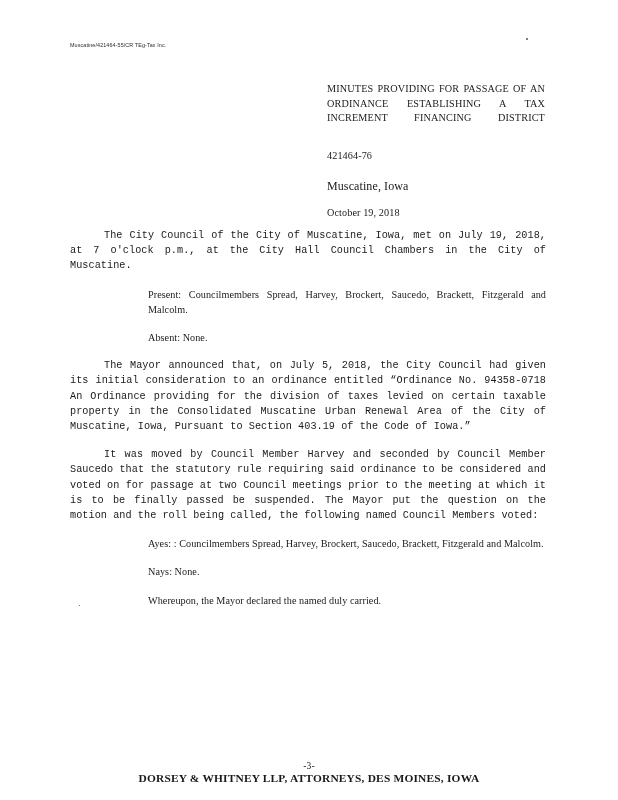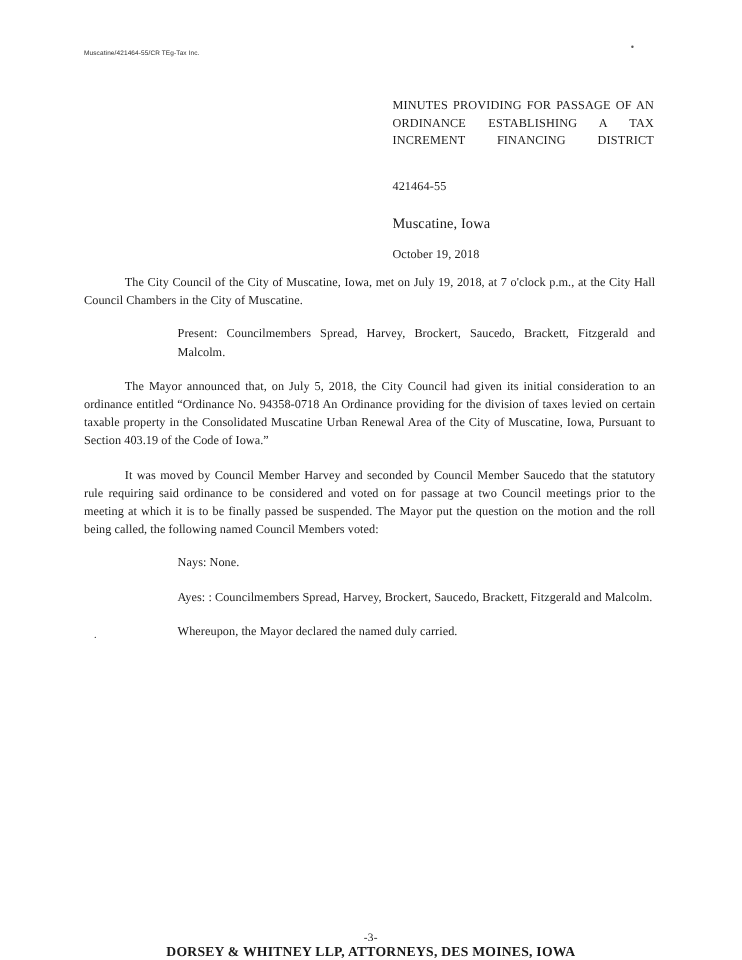--- a/index.html
+++ b/index.html
@@ -75,20 +75,21 @@
   }
   .para {
     font-size: 10.2px;
     line-height: 15.2px;
     text-align: justify;
     margin: 0 0 13px 0;
     letter-spacing: 0.05px;
   }
   .para.indent {
     text-indent: 34px;
+    font-family: Liberation Mono, monospace;
   }
   .para.hang {
     padding-left: 34px;
     margin-left: 44px;
   }
   .bullet-dot {
     position: absolute;
     left: 8px;
     margin-top: 5px;
     font-size: 9px;
@@ -103,43 +104,44 @@
   }
   .page-num {
     font-size: 9.5px;
     letter-spacing: 0.2px;
     margin-bottom: 1px;
   }
   .firm-line {
     font-size: 11.4px;
     font-weight: bold;
     letter-spacing: 0.2px;
-    padding-bottom: 0;
+    padding-bottom: 16px;
   }
 </style>
 </head>
 <body>
 
 <div class="page">
 
   <div class="header-stamp">Muscatine/421464-55/CR TEg-Tax Inc.</div>
   <div class="corner-dot"></div>
 
   <div class="title-block">MINUTES PROVIDING FOR PASSAGE OF AN ORDINANCE ESTABLISHING A TAX INCREMENT FINANCING DISTRICT</div>
-  <div class="doc-number">421464-55</div>
+  <div class="doc-number">421464-76</div>
   <div class="city-line">Muscatine, Iowa</div>
   <div class="date-line">October 19, 2018</div>
 
   <div class="body">
     <p class="para indent">The City Council of the City of Muscatine, Iowa, met on July 19, 2018, at 7 o'clock p.m., at the City Hall Council Chambers in the City of Muscatine.</p>
     <p class="para hang">Present:  Councilmembers Spread, Harvey, Brockert, Saucedo, Brackett, Fitzgerald and Malcolm.</p>
+    <p class="para hang">Absent:  None.</p>
     <p class="para indent">The Mayor announced that, on July 5, 2018, the City Council had given its initial consideration to an ordinance entitled “Ordinance No. 94358-0718  An Ordinance providing for the division of taxes levied on certain taxable property in the Consolidated Muscatine Urban Renewal Area of the City of Muscatine, Iowa, Pursuant to Section 403.19 of the Code of Iowa.”</p>
     <p class="para indent">It was moved by Council Member Harvey and seconded by Council Member Saucedo that the statutory rule requiring said ordinance to be considered and voted on for passage at two Council meetings prior to the meeting at which it is to be finally passed be suspended.  The Mayor put the question on the motion and the roll being called, the following named Council Members voted:</p>
+    <p class="para hang">Ayes:  : Councilmembers Spread, Harvey, Brockert, Saucedo, Brackett, Fitzgerald and Malcolm.</p>
     <p class="para hang">Nays:  None.</p>
-    <p class="para hang">Ayes:  : Councilmembers Spread, Harvey, Brockert, Saucedo, Brackett, Fitzgerald and Malcolm.</p>
     <p class="para hang"><span class="bullet-dot">·</span><span>Whereupon, the Mayor declared the named duly carried.</span></p>
   </div>
 
   <div class="footer">
     <div class="page-num">-3-</div>
     <div class="firm-line">DORSEY &amp; WHITNEY LLP, ATTORNEYS, DES MOINES, IOWA</div>
   </div>
 
 </div>
 

